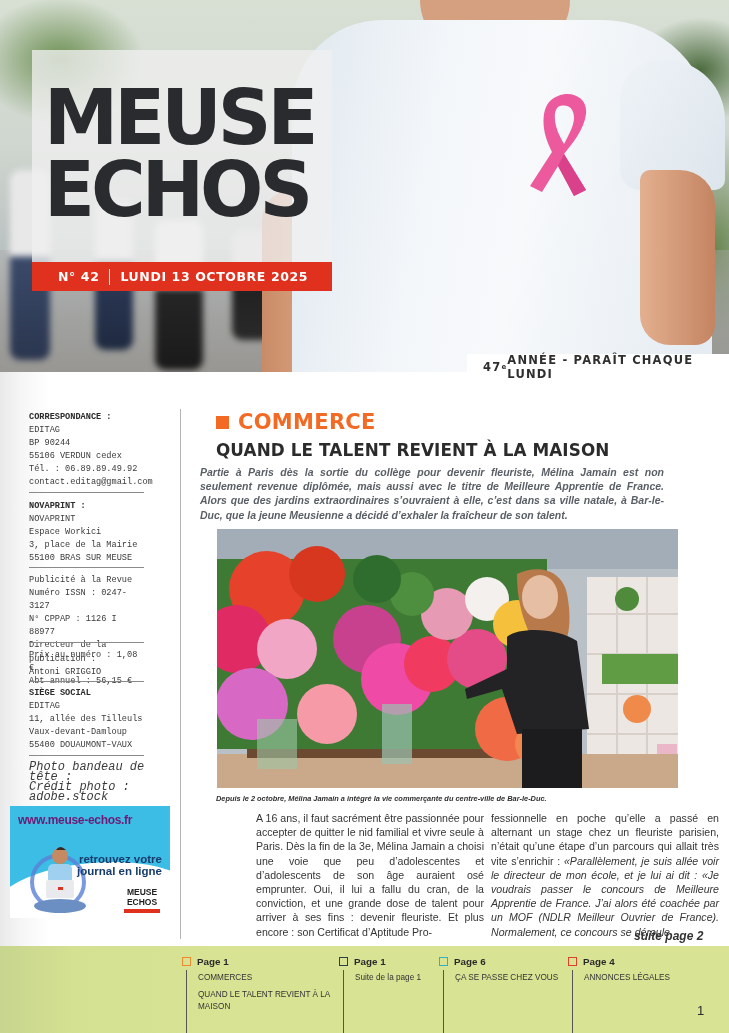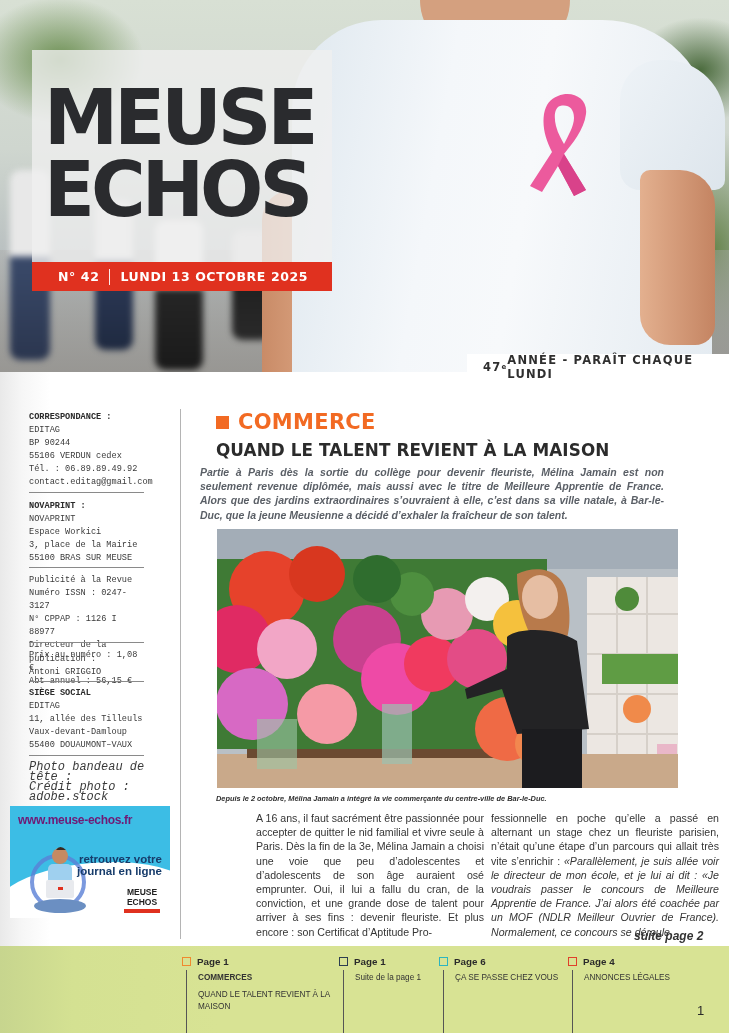--- a/index.html
+++ b/index.html
@@ -126,21 +126,21 @@
   .footer {
     position: absolute; left: 0; top: 946px; width: 729px; height: 87px;
     background: linear-gradient(90deg, #c7d58e 0%, #d4e192 10%, #d8e394 30%, #d8e394 100%);
   }
   .toc { position: absolute; top: 956px; font-family: "Liberation Sans", sans-serif; }
   .toc .row { display: flex; align-items: center; }
   .toc .box { width: 9px; height: 9px; border: 1.5px solid; margin-right: 6px; }
   .toc .pg { font-weight: bold; font-size: 9.8px; color: #2a2a2a; }
   .toc .vline { position: absolute; left: 4px; top: 14px; width: 1px; height: 77px; background: #555; }
   .toc .entry { margin-left: 16px; margin-top: 5px; font-size: 8.2px; line-height: 12px; color: #333; }
-  .toc .entry.bold { font-weight: bold; }
+  .toc .entry.bold { font-weight: normal; }
   .page-num { position: absolute; left: 697px; top: 1003px; font-family: "Liberation Sans", sans-serif; font-size: 13px; color: #2a2a2a; }
 </style>
 </head>
 <body>
 
 <div class="hero">
   <div class="road"></div>
   <div class="walker" style="left:10px;top:170px;width:40px;height:190px;background:linear-gradient(180deg,#e8e8e8 0,#e8e8e8 45%,#3a4a6a 46%,#2b364f 100%);"></div>
   <div class="walker" style="left:95px;top:200px;width:38px;height:150px;background:linear-gradient(180deg,#e6e6e6 0,#e6e6e6 40%,#2e3b5a 41%,#1f2a40 100%);"></div>
   <div class="walker" style="left:155px;top:220px;width:48px;height:150px;background:linear-gradient(180deg,#ececec 0,#ececec 45%,#262626 46%,#1a1a1a 100%);"></div>

